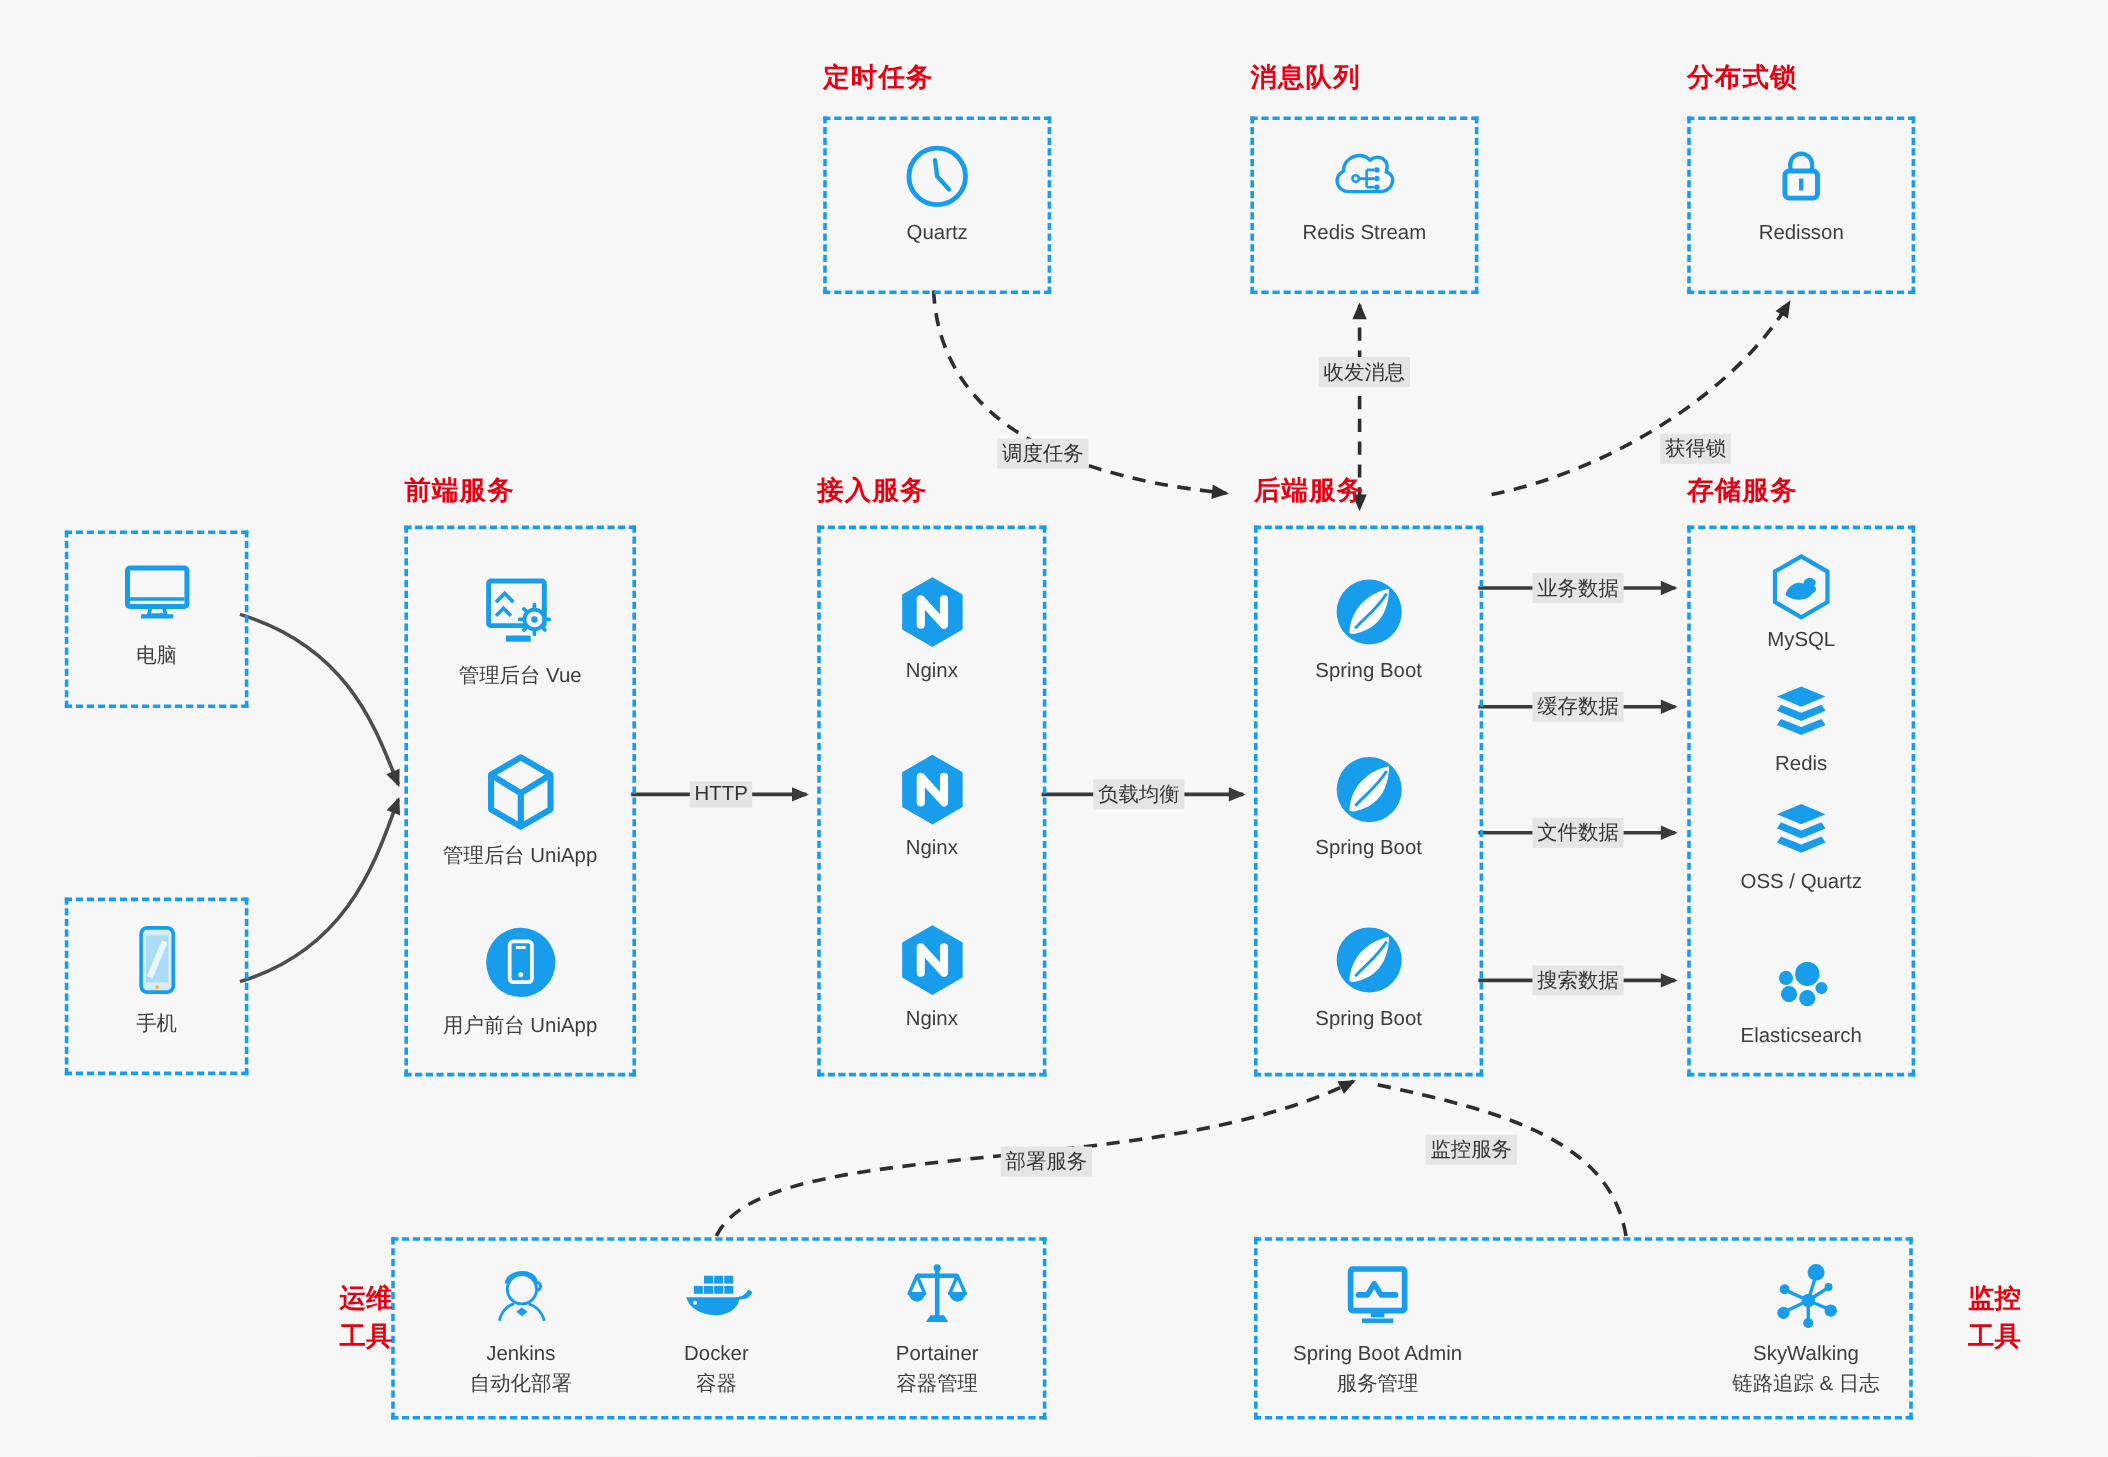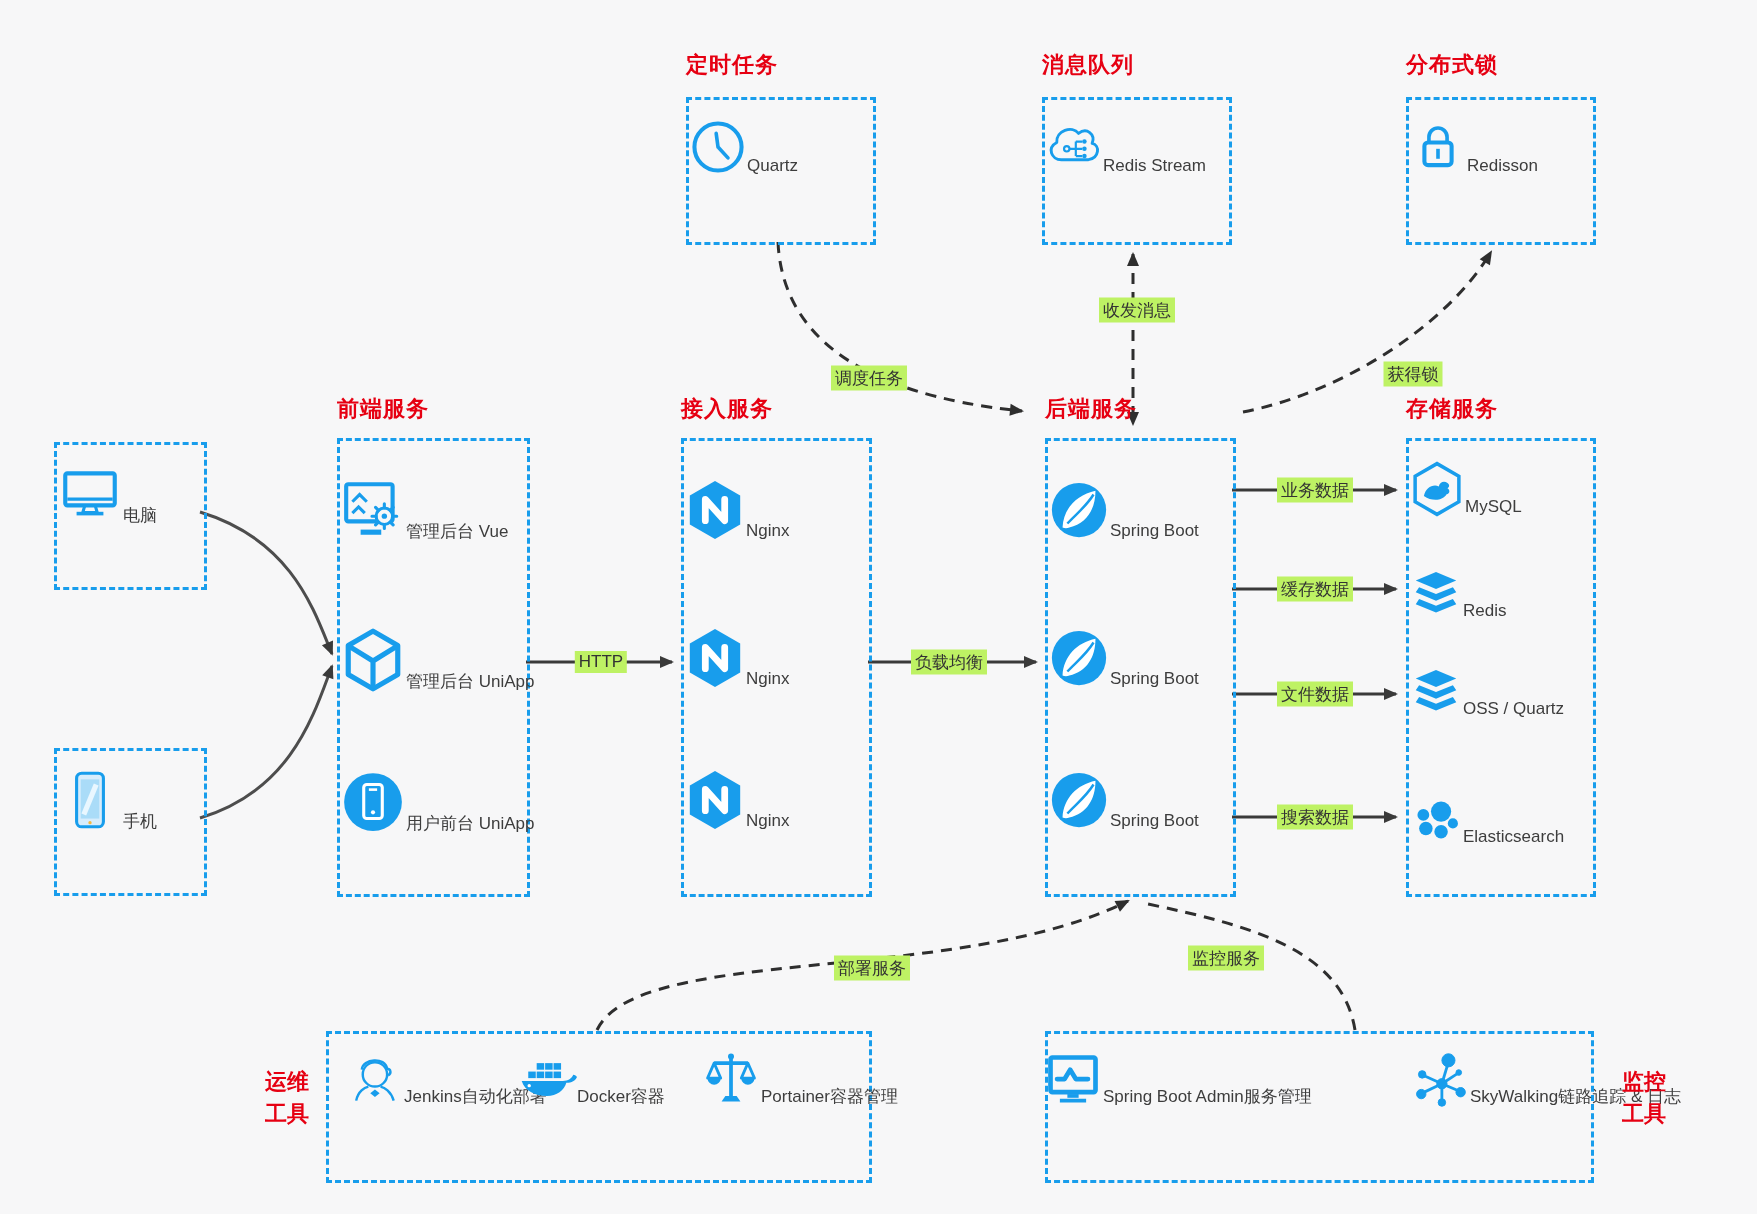--- a/index.html
+++ b/index.html
@@ -7,29 +7,29 @@
     --noteBg:#fbf3a4; --noteFold:#d9cc83; --bg:#f7f7f8; --ink:#3d3d3d;
   }
   html,body{margin:0;padding:0;background:#e9e9ea;}
   .canvas{position:relative;width:1757px;height:1214px;background:var(--bg);
     font-family:"Liberation Sans","DejaVu Sans",sans-serif;overflow:hidden;}
   .connectors{position:absolute;left:0;top:0;z-index:1;}
   .dashed-box{position:absolute;border:3px dashed var(--accent);z-index:2;}
   .group-title{position:absolute;color:var(--red);font-size:22px;font-weight:bold;
     letter-spacing:1px;z-index:3;white-space:nowrap;}
   .side-title{position:absolute;color:var(--red);font-size:22px;font-weight:bold;
-    text-align:center;line-height:1.45;z-index:3;}
-  .node{position:absolute;left:0;width:100%;display:flex;flex-direction:row;
-    align-items:flex-end;z-index:3;}
+    text-align:right;line-height:1.45;z-index:3;}
+  .node{position:absolute;left:0;width:100%;display:flex;flex-direction:column;
+    align-items:center;z-index:3;}
   .icon{color:var(--accent);}
   .icon svg{display:block;}
   .node-label{font-size:17px;color:var(--ink);margin-top:8px;white-space:nowrap;}
   .tool-name{font-size:17px;color:var(--ink);margin-top:6px;white-space:nowrap;line-height:1.45;}
   .tool-desc{font-size:17px;color:var(--ink);white-space:nowrap;line-height:1.45;}
-  .edge-label{position:absolute;transform:translate(-50%,-50%);background:#bef264;
+  .edge-label{position:absolute;transform:translate(-50%,-50%);background:#e5e5e5;
     padding:1px 4px;font-size:17px;color:#333;white-space:nowrap;z-index:4;}
   .note{position:absolute;left:60px;top:96px;width:452px;height:72px;background:var(--noteBg);
     z-index:3;padding:10px 16px;box-sizing:border-box;font-size:17px;color:#4a4a4a;line-height:1.55;}
   .note::after{content:"";position:absolute;top:0;right:0;width:0;height:0;
     border-top:16px solid var(--bg);border-left:16px solid var(--noteFold);}
 </style>
 </head>
 <body>
 
 <div class="canvas">

